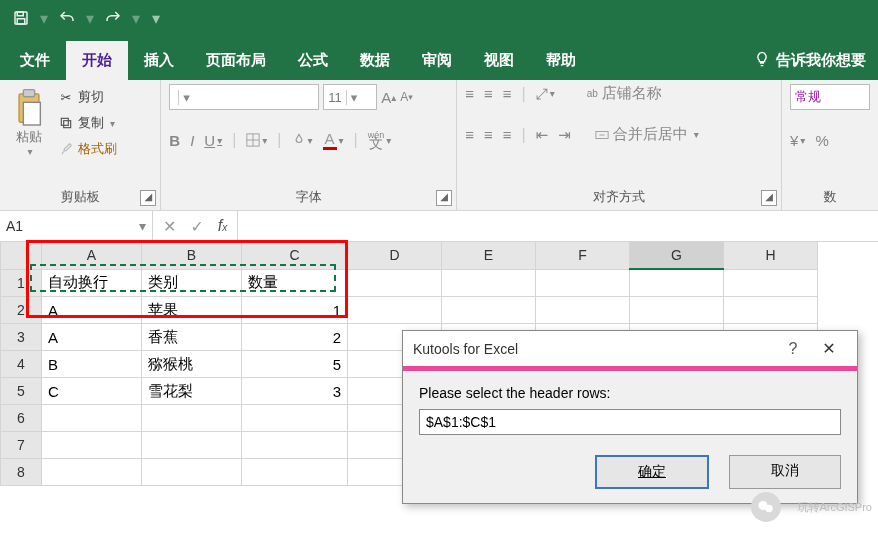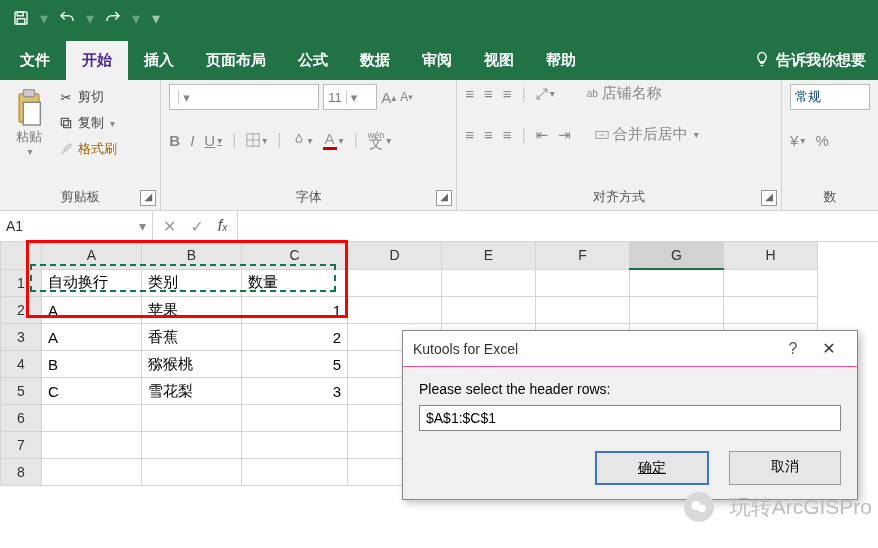--- a/index.html
+++ b/index.html
@@ -117,21 +117,21 @@
   
   .dialog {
     position:absolute;
     background:#f0f0f0; border:1px solid #888;
     box-shadow:3px 3px 8px rgba(0,0,0,.25);
     width:454px;
     font-size:14px;
   }
   .dialog .dlg-titlebar{
     display:flex; align-items:center; padding:8px 10px;
-    background:#fff; border-bottom:1px solid #ec4899;
+    background:#fff; border-bottom:5px solid #ec4899;
   }
   .dlg-title{ flex:1; color:#333;}
   .dlg-help{ width:36px; text-align:center; color:#555; font-size:16px;}
   .dlg-close{ width:36px; text-align:center; color:#333; font-size:16px;}
   .dlg-body{ padding:14px 16px 8px 16px;}
   .dlg-input{
     width:100%; box-sizing:border-box;
     border:1px solid #888; background:#fff; padding:4px 6px; font-size:14px;
     margin-top:8px;
   }
@@ -140,21 +140,21 @@
   }
   .dlg-btn{
     min-width:90px; padding:6px 10px; background:#e6e6e6; border:1px solid #999;
     text-align:center; font-size:14px;
   }
   .dlg-btn.primary{ border:2px solid #3a76c4;text-decoration:underline;}
 
   
   .watermark{
     position:absolute; right:6px; bottom:26px; display:flex; align-items:center;
-    color:#bdbdbd; font-size:21px; gap:16px; font-weight:500;
+    color:#bdbdbd; font-size:11px; gap:16px; font-weight:500;
     pointer-events:none;
   }
   .wm-circle{
     width:30px;height:30px;border-radius:50%;background:#d9d9d9;display:flex;
     align-items:center;justify-content:center;color:#fff;font-size:15px;
   }
   .caret{font-size:10px;color:#888;margin-left:2px;}
 </style>
 </head>
 <body>
@@ -334,21 +334,21 @@
               <span class="caret">▾</span>
           </span>
         </div>
       </div>
       <div class="group-label">对齐方式</div>
       <div class="dialog-launcher">◢</div>
     </div>
 
     <div class="group" style="flex:1;border-right:none">
       <div class="group-body" style="flex-direction:column;">
-        <div class="select" style="width:70px;color:#0c4a6e">
+        <div class="select" style="width:70px;color:#a21caf">
           <span>常规</span>
         </div>
         <div style="display:flex;gap:10px;color:#999;margin-top:14px">
           <span class="ribbon-icon">¥<span class="caret">▾</span></span>
           <span class="ribbon-icon">%</span>
         </div>
       </div>
       <div class="group-label">数</div>
     </div>
   </div>

